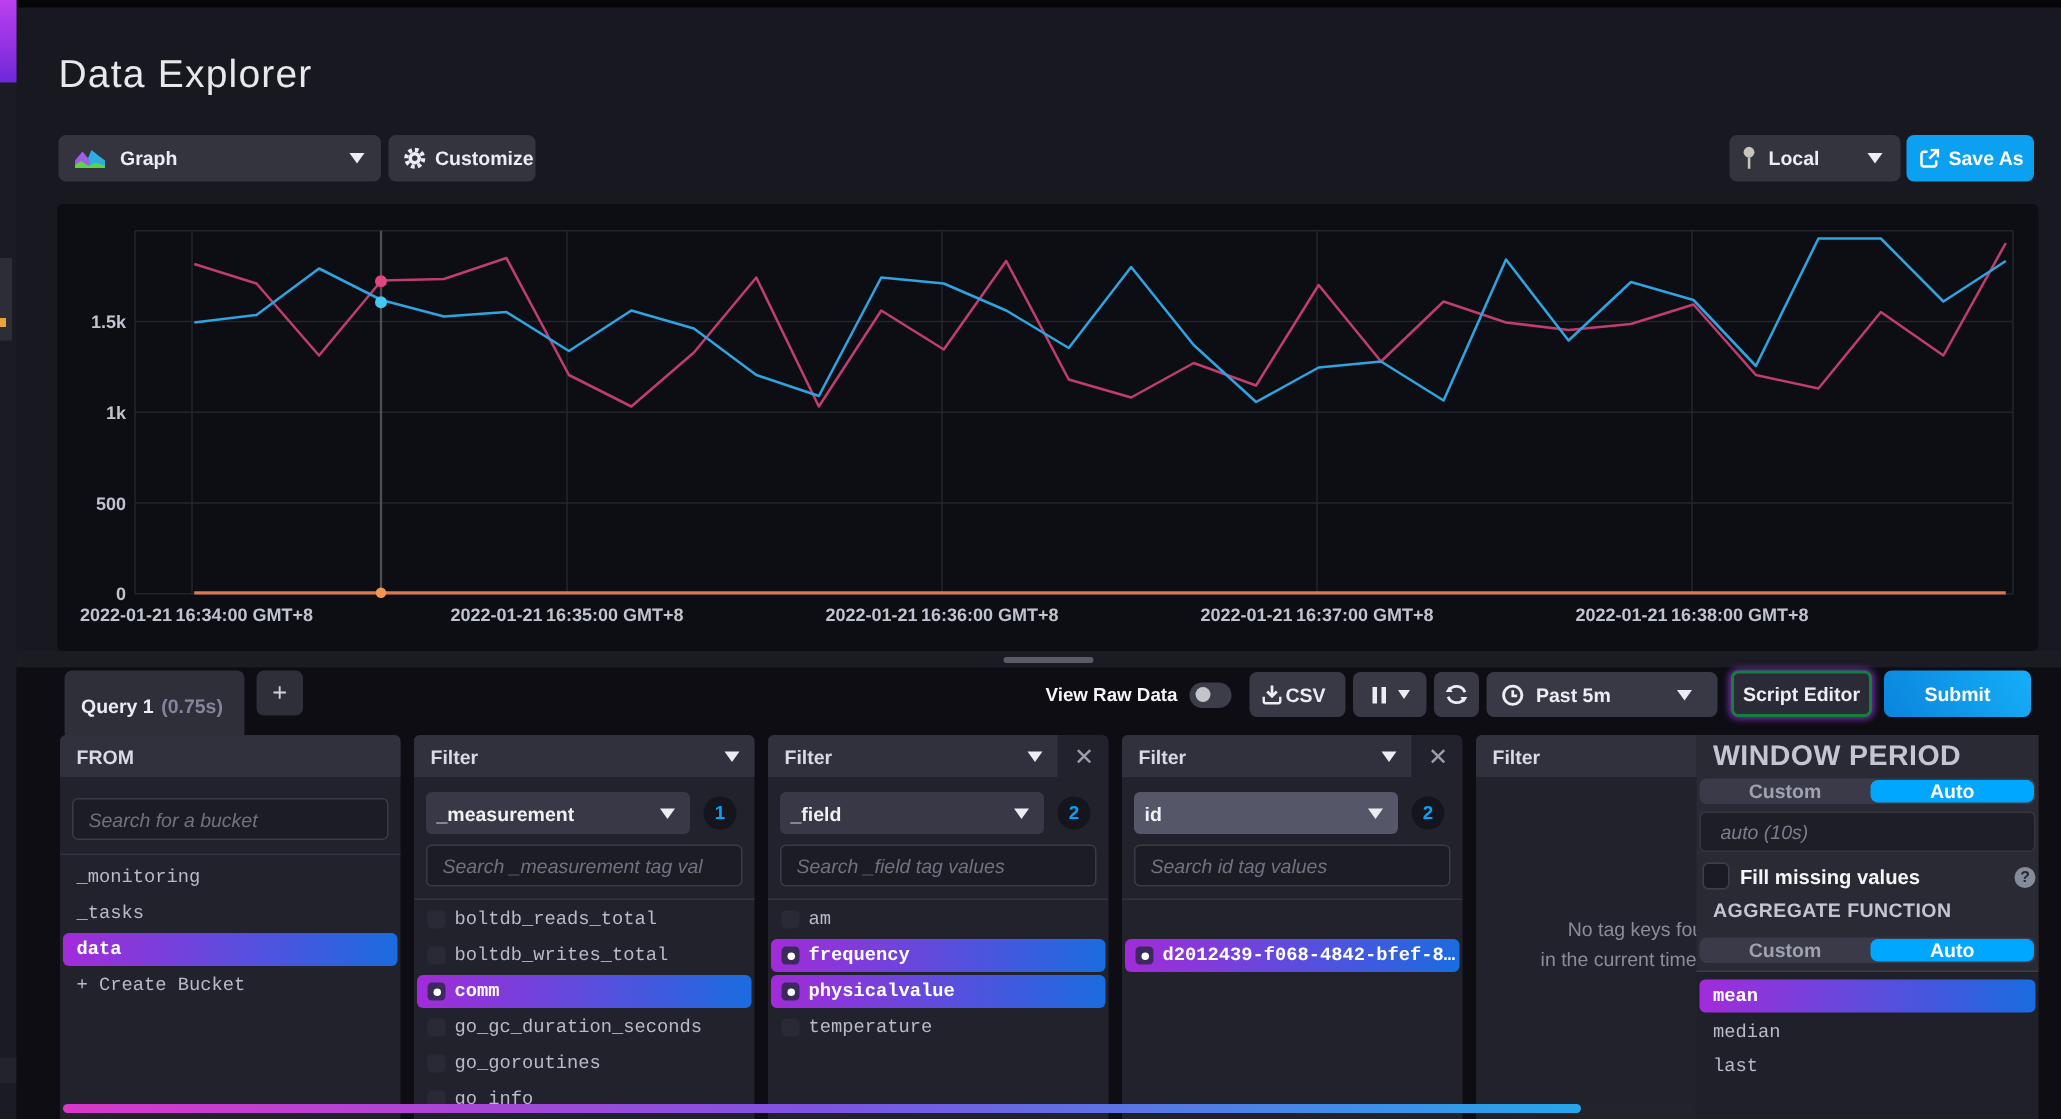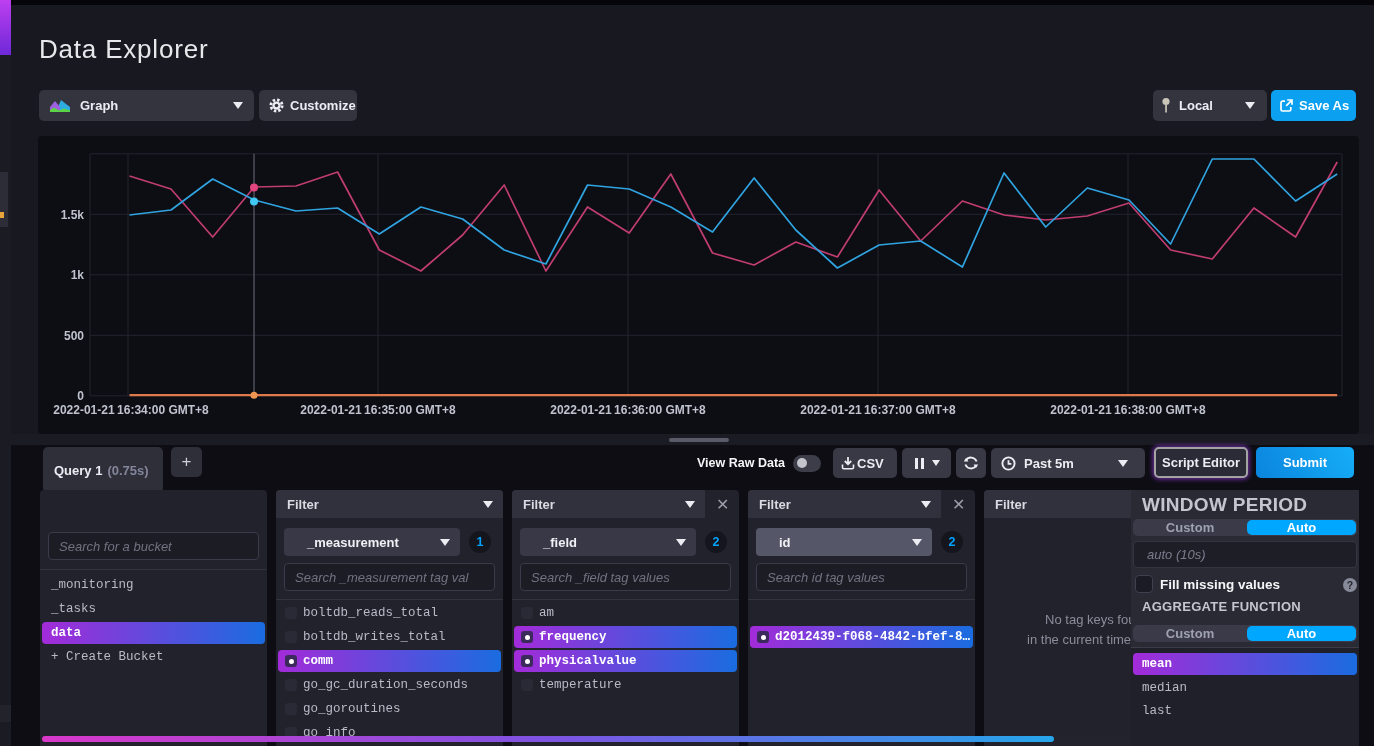--- a/index.html
+++ b/index.html
@@ -4,21 +4,21 @@
 <style>
 * { margin:0; padding:0; box-sizing:border-box; }
 html,body { width:1374px; height:746px; overflow:hidden; background:#181820; font-family:"Liberation Sans",sans-serif; }
 .abs { position:absolute; }
 #root { position:relative; width:1374px; height:746px; }
 .bold { font-weight:700; }
 .caret { display:inline-block; width:0; height:0; border-left:5.5px solid transparent; border-right:5.5px solid transparent; border-top:7px solid #ecedf2; }
 .btn { position:absolute; background:#34343f; border-radius:5px; color:#ecedf2; font-weight:700; font-size:13px; display:flex; align-items:center; }
 .panel { position:absolute; top:490px; width:227px; height:256px; background:#22222d; border-radius:4px 4px 0 0; }
 .phead { position:absolute; top:0; height:28px; background:#31313d; border-radius:4px 4px 0 0; display:flex; align-items:center; color:#d8dbe2; font-weight:700; font-size:13px; padding-left:11px; }
-.drop { position:absolute; left:8px; top:38px; width:176px; height:28px; background:#383846; border-radius:4px; display:flex; align-items:center; color:#f0f1f4; font-weight:700; font-size:13px; padding-left:23px; }
+.drop { position:absolute; left:8px; top:38px; width:176px; height:28px; background:#383846; border-radius:4px; display:flex; align-items:center; color:#f0f1f4; font-weight:700; font-size:13px; padding-left:7px; }
 .badge { position:absolute; left:193px; top:41px; width:22px; height:22px; border-radius:50%; background:#15151d; color:#00a3ff; font-weight:700; font-size:12.5px; display:flex; align-items:center; justify-content:center; }
 .search { position:absolute; left:8px; top:73px; width:211px; height:28px; background:#1c1c24; border:1px solid #3a3b49; border-radius:4px; display:flex; align-items:center; padding-left:10px; color:#6f7280; font-style:italic; font-size:13px; }
 .lrow { position:absolute; left:0; width:227px; height:24px; display:flex; align-items:center; color:#b8bbc7; font-family:"Liberation Mono",monospace; font-size:12.5px; white-space:nowrap; overflow:hidden; }
 .grow { position:absolute; left:2px; width:223px; height:22px; border-radius:4px; background:linear-gradient(90deg,#a32bd9,#1a6ce0); display:flex; align-items:center; color:#fff; font-weight:700; font-family:"Liberation Mono",monospace; font-size:12.5px; white-space:nowrap; overflow:hidden; }
 .cbox { width:12px; height:12px; border-radius:3px; background:#2a2a36; margin-left:9px; margin-right:6px; flex:none; }
 .cbsel { width:12px; height:12px; border-radius:3px; background:#3d2a5c; margin-left:7px; margin-right:6px; flex:none; display:flex; align-items:center; justify-content:center; }
 .cbsel i { width:5px; height:5px; border-radius:50%; background:#fff; }
 .hx { color:#9a9daa; font-size:16px; font-weight:400; }
 </style>
 </head>
@@ -136,24 +136,25 @@
     </svg>
   </div>
   <div class="btn" style="left:991px;top:448px;width:154px;height:30px;background:#393945;">
     <svg style="margin-left:10px;" width="15" height="15" viewBox="0 0 15 15">
       <circle cx="7.5" cy="7.5" r="6.1" fill="none" stroke="#ecedf2" stroke-width="1.9"></circle>
       <path d="M7.5 4.2 V7.9 H10.4" fill="none" stroke="#ecedf2" stroke-width="1.8"></path>
     </svg>
     <span style="margin-left:8px;">Past 5m</span>
     <span class="caret" style="position:absolute;left:127px;top:12px;"></span>
   </div>
-  <div class="btn" style="left:1154px;top:447px;width:94px;height:31px;background:#2b2b37;justify-content:center;border:2px solid #a3a3a3;box-shadow:0 0 5px 1px rgba(158,62,232,0.75);">Script Editor</div>
+  <div class="btn" style="left:1154px;top:447px;width:94px;height:31px;background:#2b2b37;justify-content:center;border:2px solid #15803d;box-shadow:0 0 5px 1px rgba(158,62,232,0.75);">Script Editor</div>
   <div class="btn" style="left:1256px;top:447px;width:98px;height:31px;background:linear-gradient(60deg,#0a84dd,#16aef8);color:#fff;justify-content:center;">Submit</div>
 
   <div class="panel" style="left:40px;">
+    <div class="phead" style="left:0;width:227px;">FROM</div>
     <div class="search" style="top:42px;">Search for a bucket</div>
     <div class="abs" style="left:0;top:79px;width:227px;height:1px;background:#33333f;"></div>
     <div class="lrow" style="top:82.5px;padding-left:11px;">_monitoring</div>
     <div class="lrow" style="top:106.5px;padding-left:11px;">_tasks</div>
     <div class="grow" style="top:131.5px;padding-left:9px;">data</div>
     <div class="lrow" style="top:154.5px;padding-left:11px;">+ Create Bucket</div>
   </div>
 
   <div class="panel" style="left:276px;">
     <div class="phead" style="left:0;width:227px;">Filter<span class="caret" style="position:absolute;left:207px;top:11px;"></span></div>

